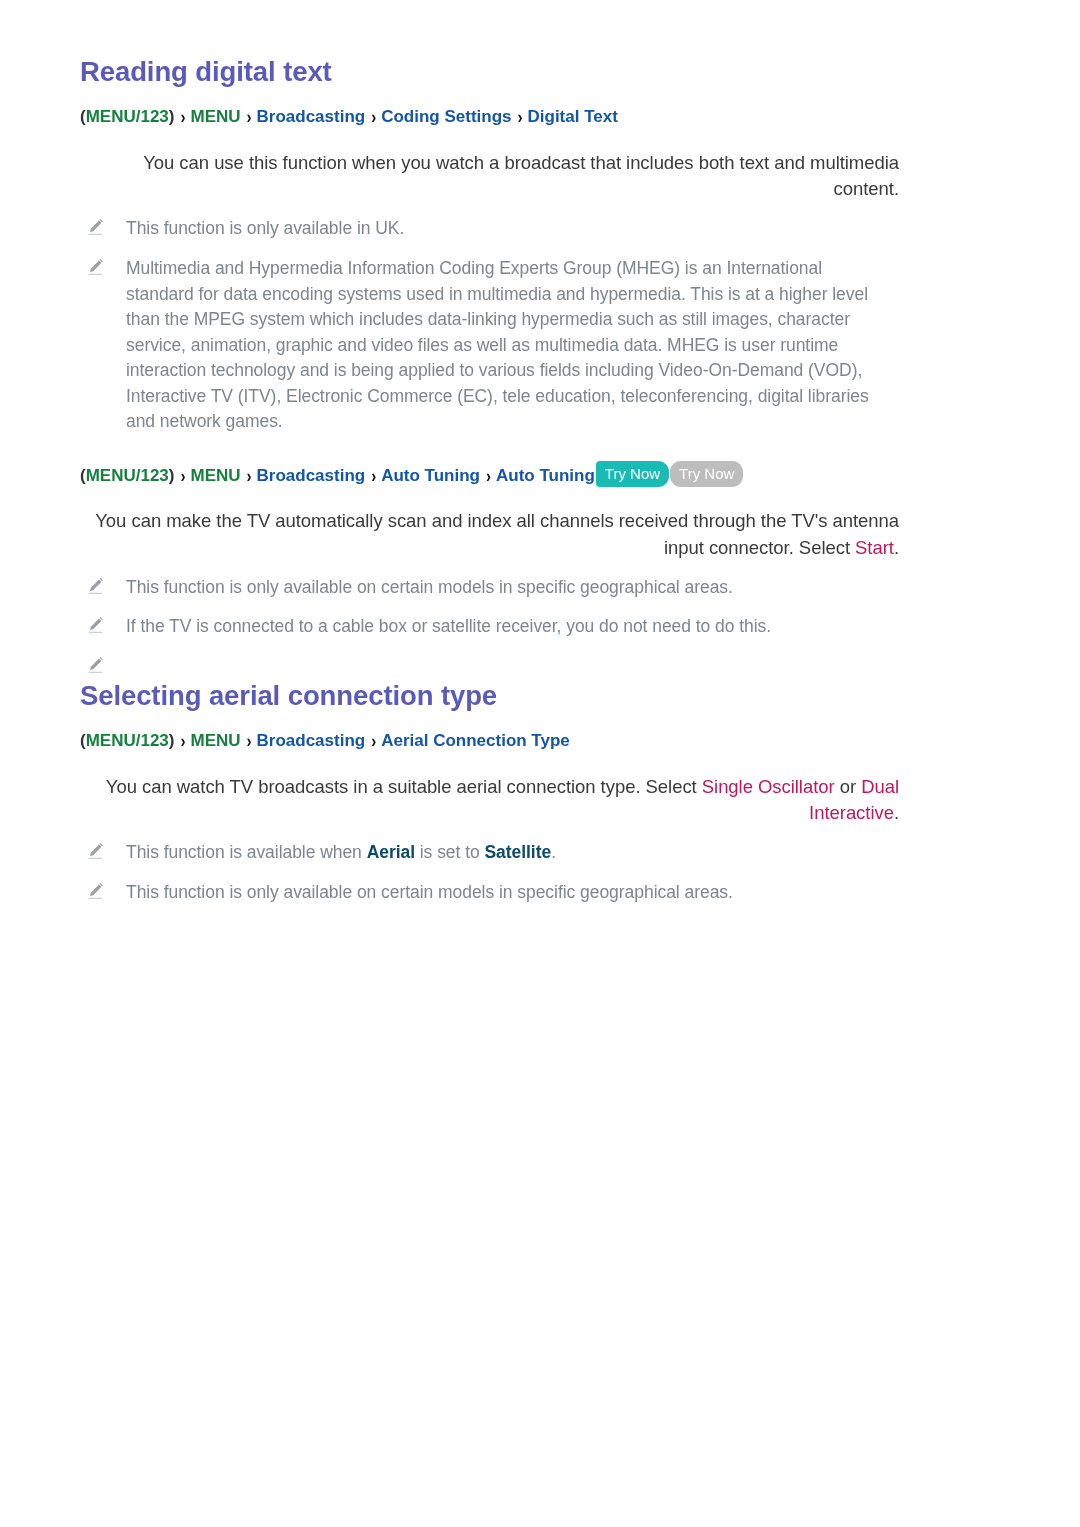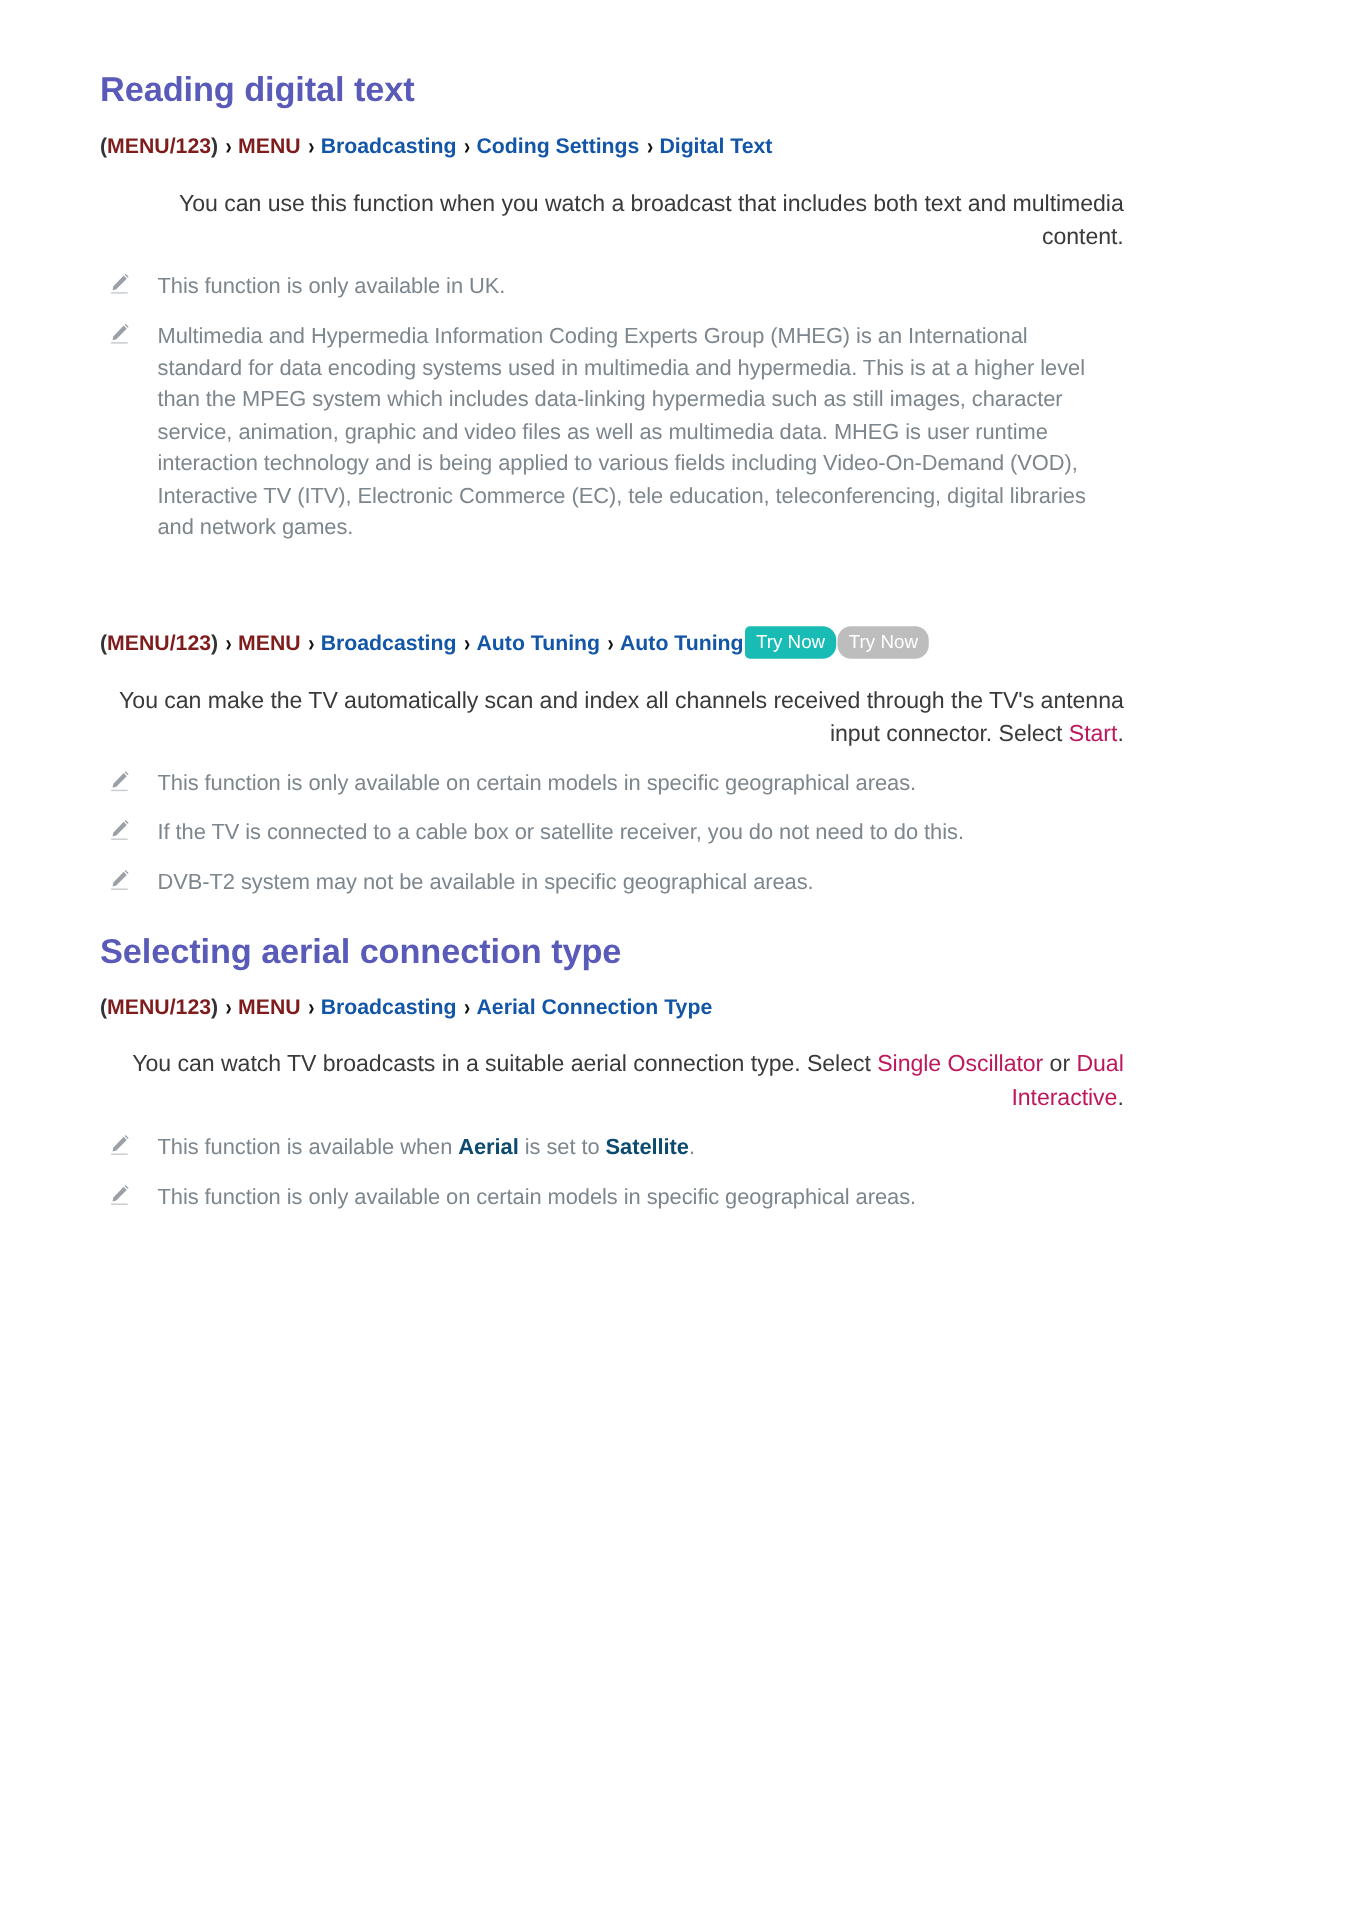--- a/index.html
+++ b/index.html
@@ -36,21 +36,21 @@
 
   
   .breadcrumb {
     font-size: 17px;
     font-weight: bold;
     line-height: 1.5;
     margin: 0 0 20px 0;
     color: #222222;
     white-space: normal;
   }
-  .crumb-menu    { color: #7f1d1d; }
+  .crumb-menu    { color: #15803d; }
   .crumb-link    { color: #1356a8; }
   .paren         { color: #333333; font-weight: bold; }
   .sep {
     color: #111111;
     font-weight: bold;
     font-size: 15px;
     padding: 0 5px 0 6px;
     display: inline-block;
     transform: scaleY(1.25);
   }
@@ -59,21 +59,20 @@
   .trynow {
     display: inline-block;
     color: #ffffff;
     font-size: 15px;
     font-weight: normal;
     line-height: 1;
     padding: 5px 9px 6px 9px;
     border-radius: 11px;
     vertical-align: 2px;
     margin-left: 1px;
-    margin-top: 40px;
   }
   .trynow.teal { background: #18bcb4; border-radius: 4px 11px 11px 4px; }
   .trynow.gray { background: #bdbdbd; }
 
   
   p.body {
     font-size: 18.5px;
     color: #3a3a3a;
     line-height: 1.42;
     margin: 0 0 14px 0;
@@ -191,21 +190,20 @@
       <li>
         <span class="pencil-icon">
           <svg viewBox="0 0 20 20" width="19" height="19" aria-hidden="true">
             <g fill="#9aa0a6">
               <path d="M13.6 2.6 L16.2 5.2 L7.4 14.0 L4.2 15.0 L5.0 11.6 Z"></path>
               <path d="M14.4 1.8 L15.2 1.0 L17.8 3.6 L17.0 4.4 Z"></path>
             </g>
             <rect x="3" y="16.6" width="14" height="1.2" fill="#c7cbce"></rect>
           </svg>
         </span>
-        <span>DVB-T2 system may not be available in specific geographical areas.</span>
       </li>
     </ul>
   </div>
 
   <div class="gap-md"></div>
 
   <div class="section">
 
     <h2 class="heading">Selecting aerial connection type</h2>
 

